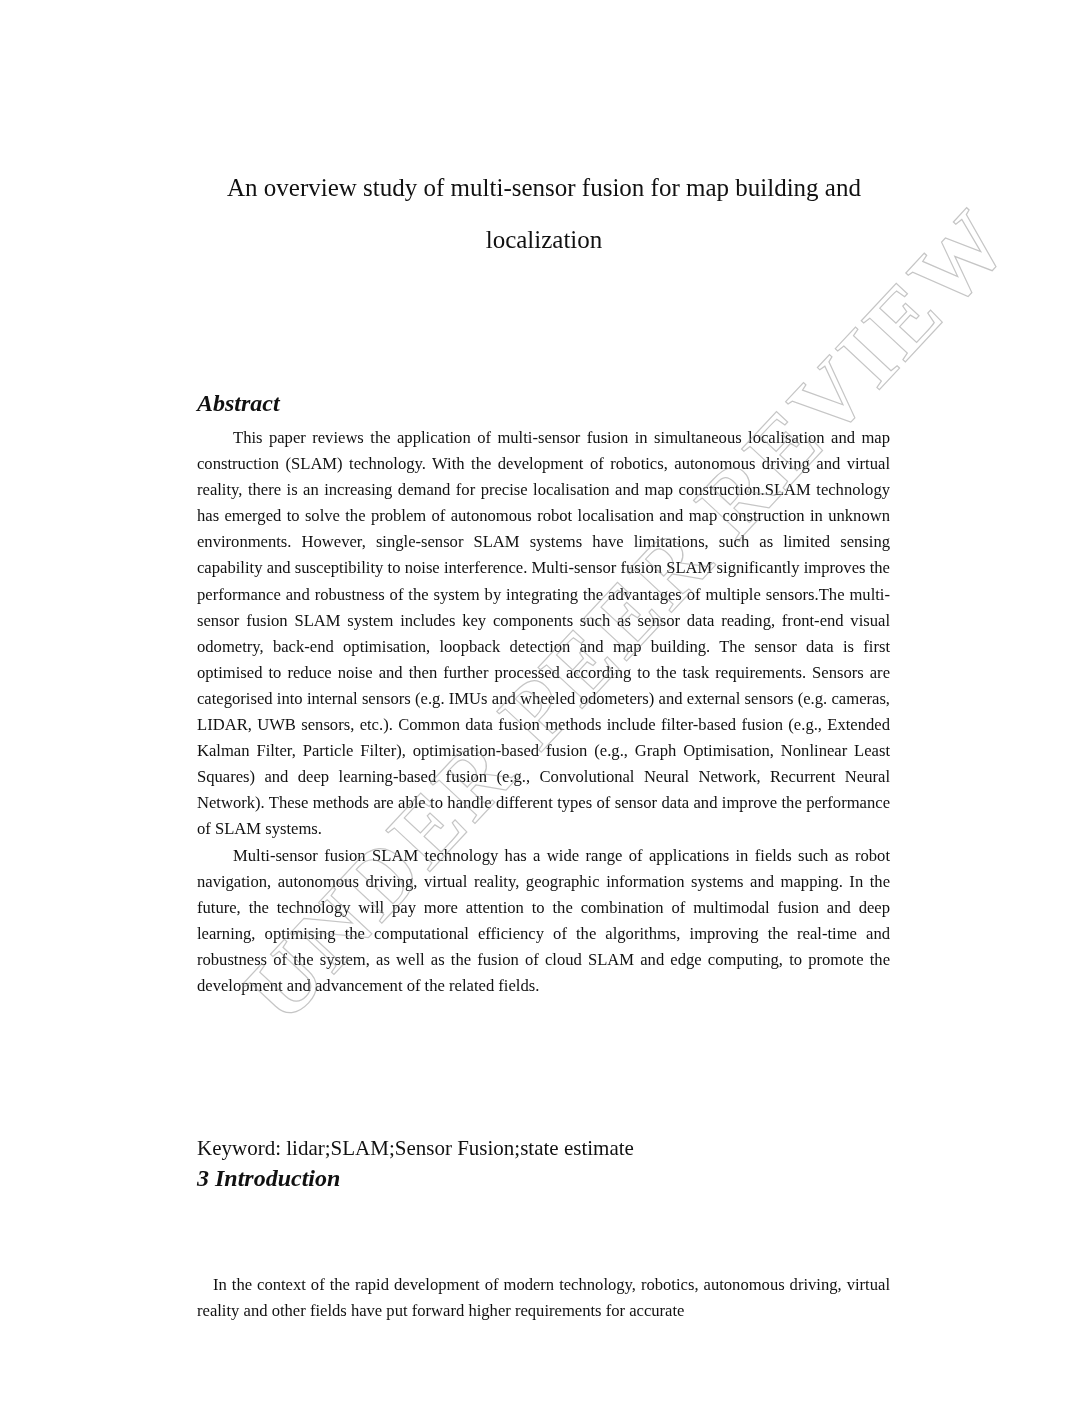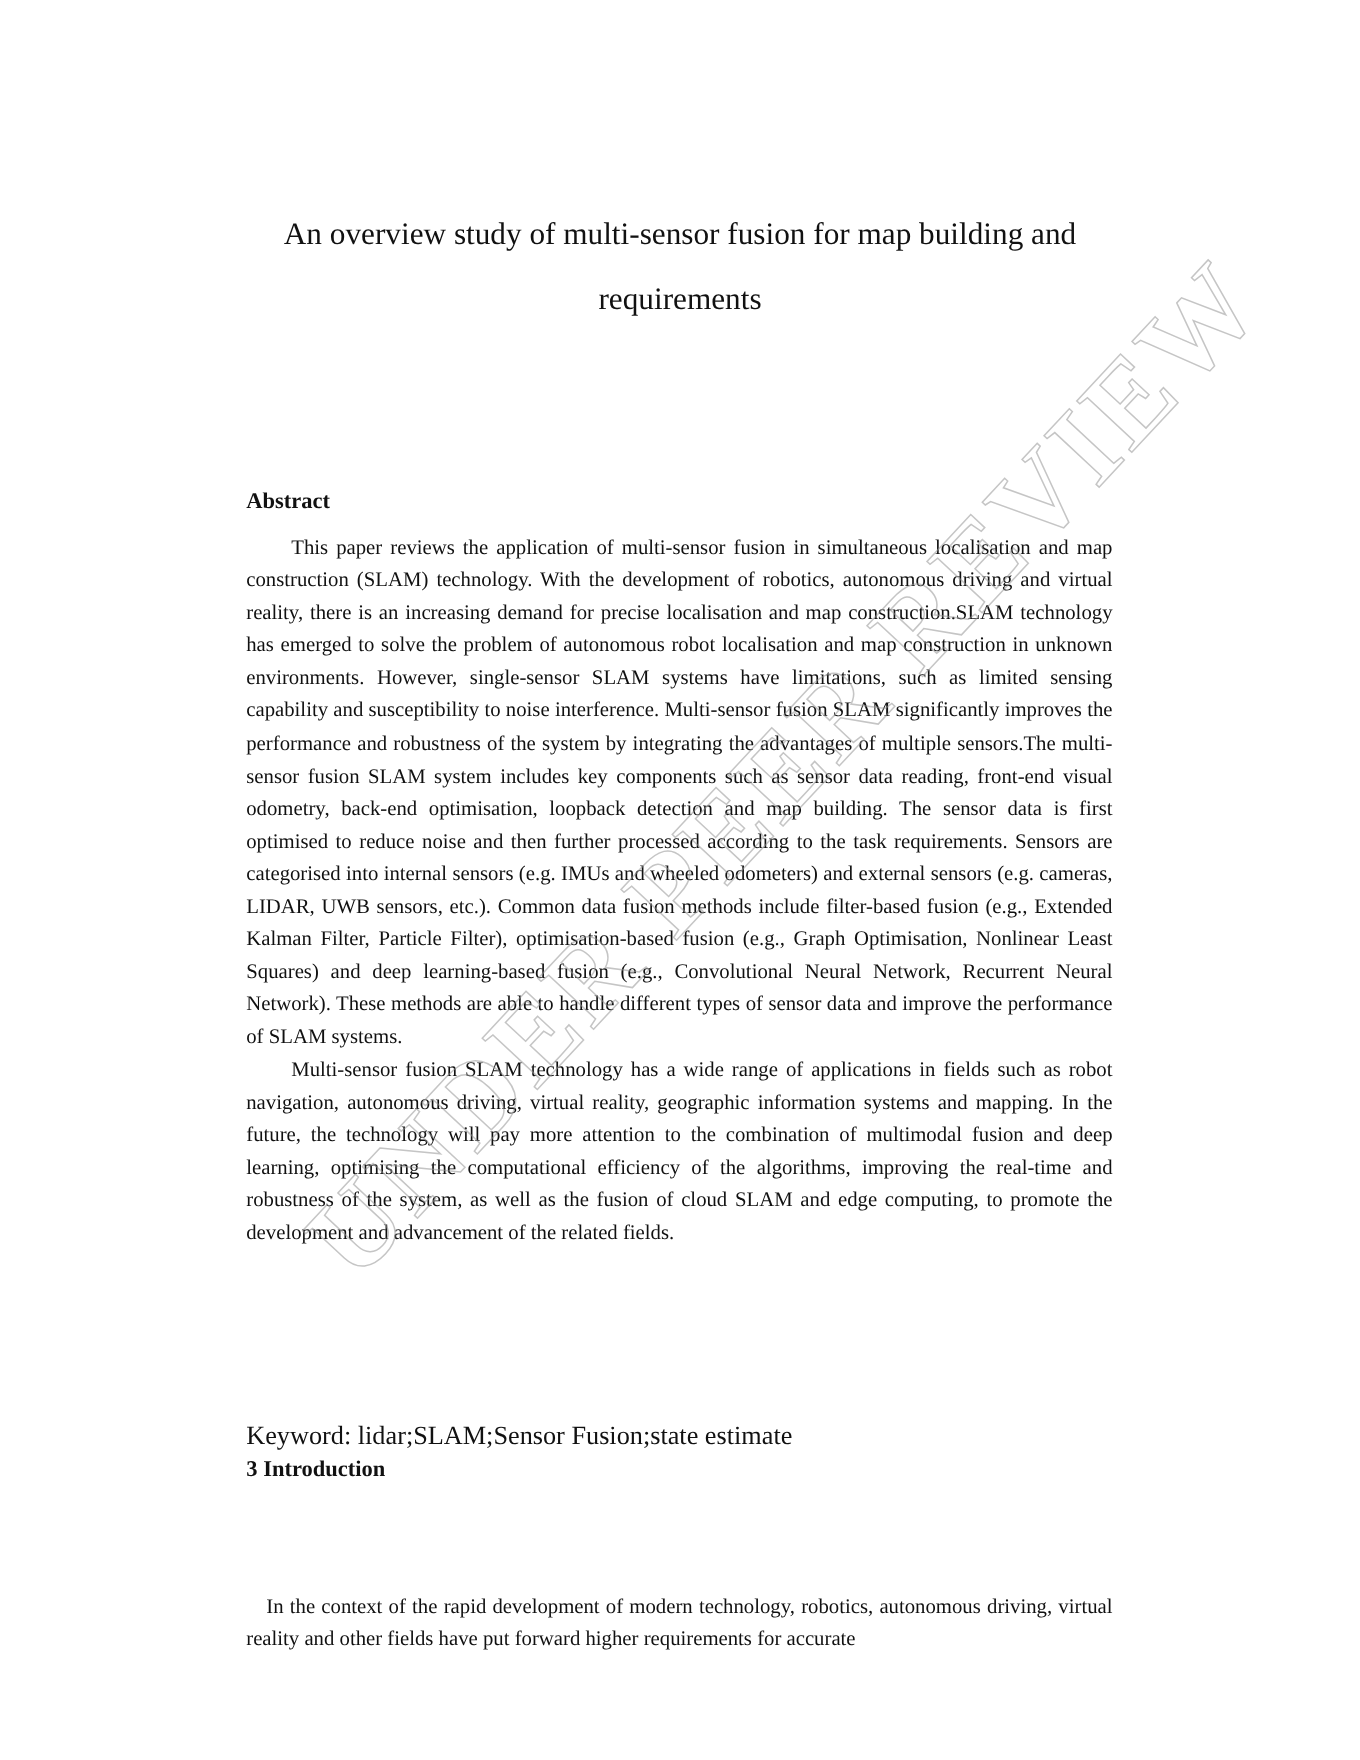--- a/index.html
+++ b/index.html
@@ -28,22 +28,23 @@
       font-size: 25px;
       line-height: 52px;
       top: 162px;
       margin: 0;
       font-weight: normal;
     }
     .section-heading {
       position: absolute;
       left: 197px;
       margin: 0;
-      font-size: 18px;
+      font-size: 24px;
       font-weight: bold;
+      font-style: italic;
     }
     .abstract-heading { top: 390px; }
     .intro-heading { top: 1165px; }
     .body-text {
       position: absolute;
       left: 197px;
       width: 693px;
       font-size: 16.6px;
       line-height: 26.1px;
       text-align: justify;
@@ -84,21 +85,21 @@
       user-select: none;
     }
   </style>
 </head>
 <body>
 
 <div class="page">
 
   <h1 class="title">
     <span>An overview study of multi-sensor fusion for map building and</span><br>
-    <span>requirements</span>
+    <span>localization</span>
   </h1>
 
   <h2 class="section-heading abstract-heading">Abstract</h2>
 
   <div class="body-text abstract-body">
     <p>This paper reviews the application of multi-sensor fusion in simultaneous localisation and map construction (SLAM) technology. With the development of robotics, autonomous driving and virtual reality, there is an increasing demand for precise localisation and map construction.SLAM technology has emerged to solve the problem of autonomous robot localisation and map construction in unknown environments. However, single-sensor SLAM systems have limitations, such as limited sensing capability and susceptibility to noise interference. Multi-sensor fusion SLAM significantly improves the performance and robustness of the system by integrating the advantages of multiple sensors.The multi-sensor fusion SLAM system includes key components such as sensor data reading, front-end visual odometry, back-end optimisation, loopback detection and map building. The sensor data is first optimised to reduce noise and then further processed according to the task requirements. Sensors are categorised into internal sensors (e.g. IMUs and wheeled odometers) and external sensors (e.g. cameras, LIDAR, UWB sensors, etc.). Common data fusion methods include filter-based fusion (e.g., Extended Kalman Filter, Particle Filter), optimisation-based fusion (e.g., Graph Optimisation, Nonlinear Least Squares) and deep learning-based fusion (e.g., Convolutional Neural Network, Recurrent Neural Network). These methods are able to handle different types of sensor data and improve the performance of SLAM systems.</p>
     <p>Multi-sensor fusion SLAM technology has a wide range of applications in fields such as robot navigation, autonomous driving, virtual reality, geographic information systems and mapping. In the future, the technology will pay more attention to the combination of multimodal fusion and deep learning, optimising the computational efficiency of the algorithms, improving the real-time and robustness of the system, as well as the fusion of cloud SLAM and edge computing, to promote the development and advancement of the related fields.</p>
   </div>
 
   <p class="keywords">Keyword: lidar;SLAM;Sensor Fusion;state estimate</p>

